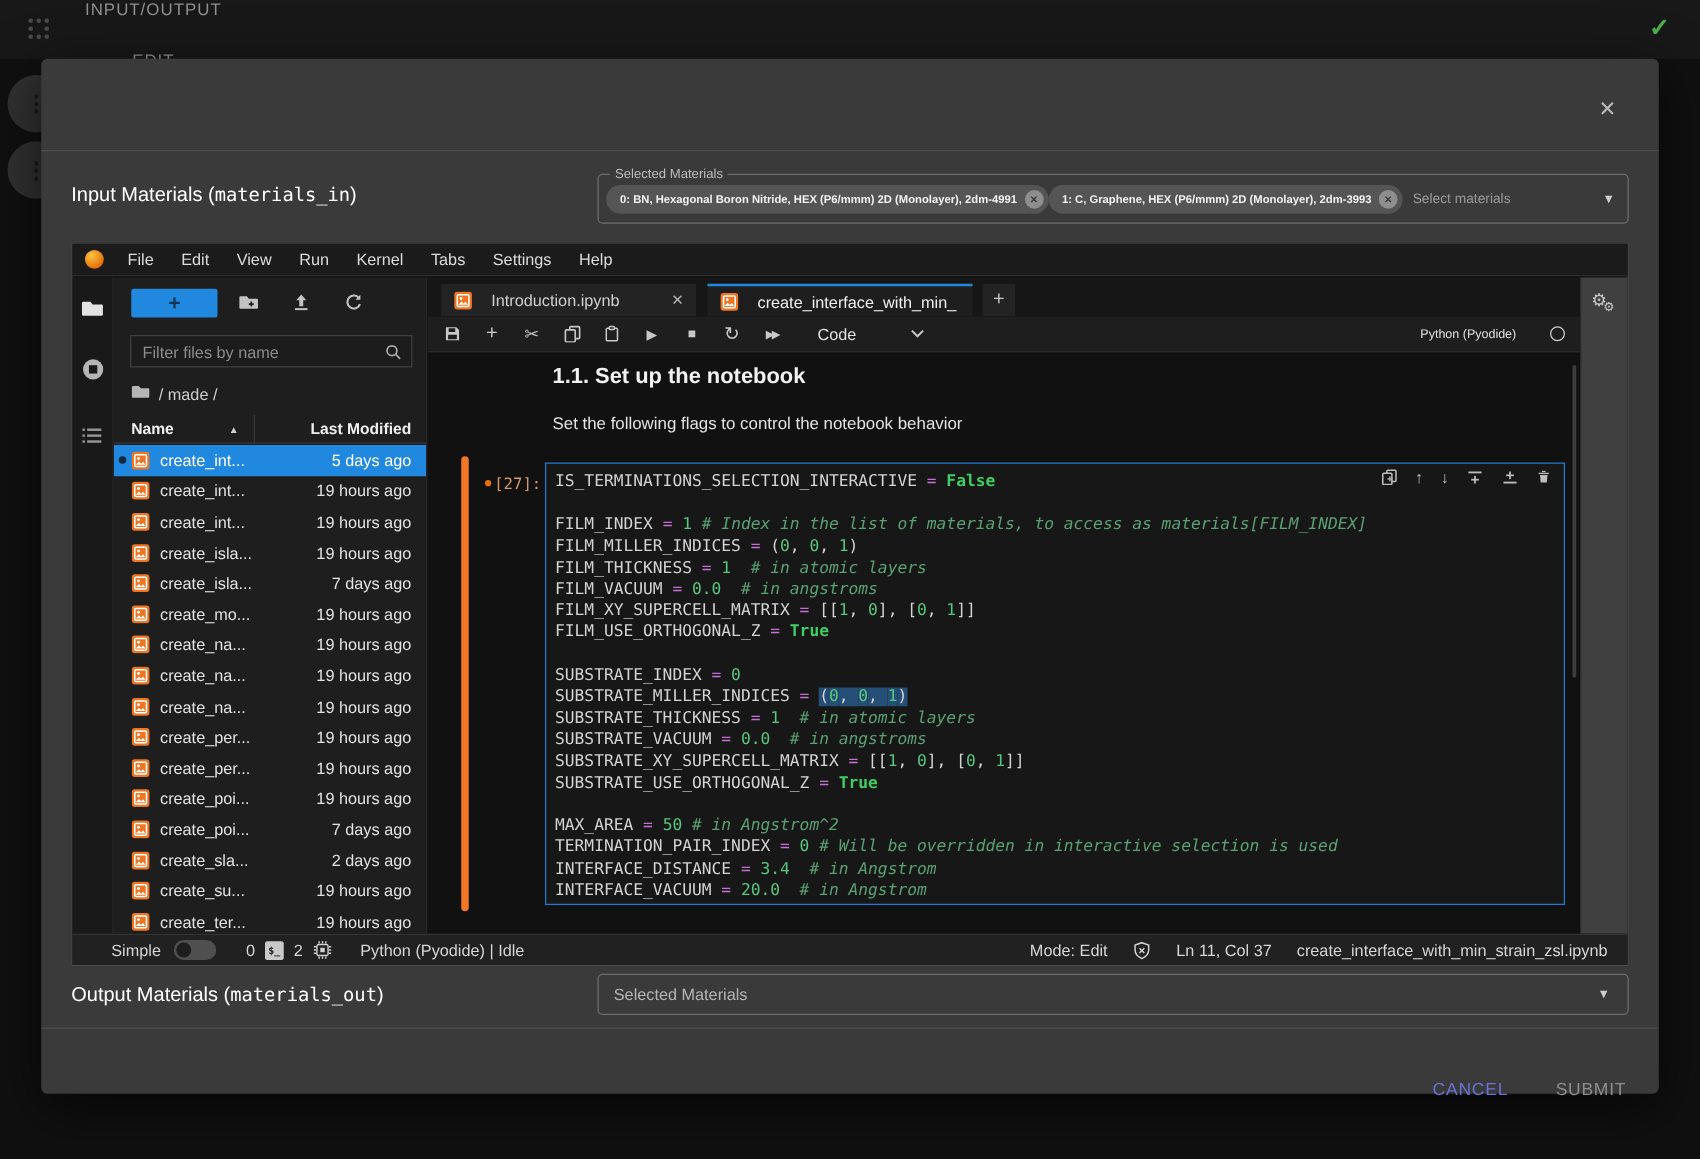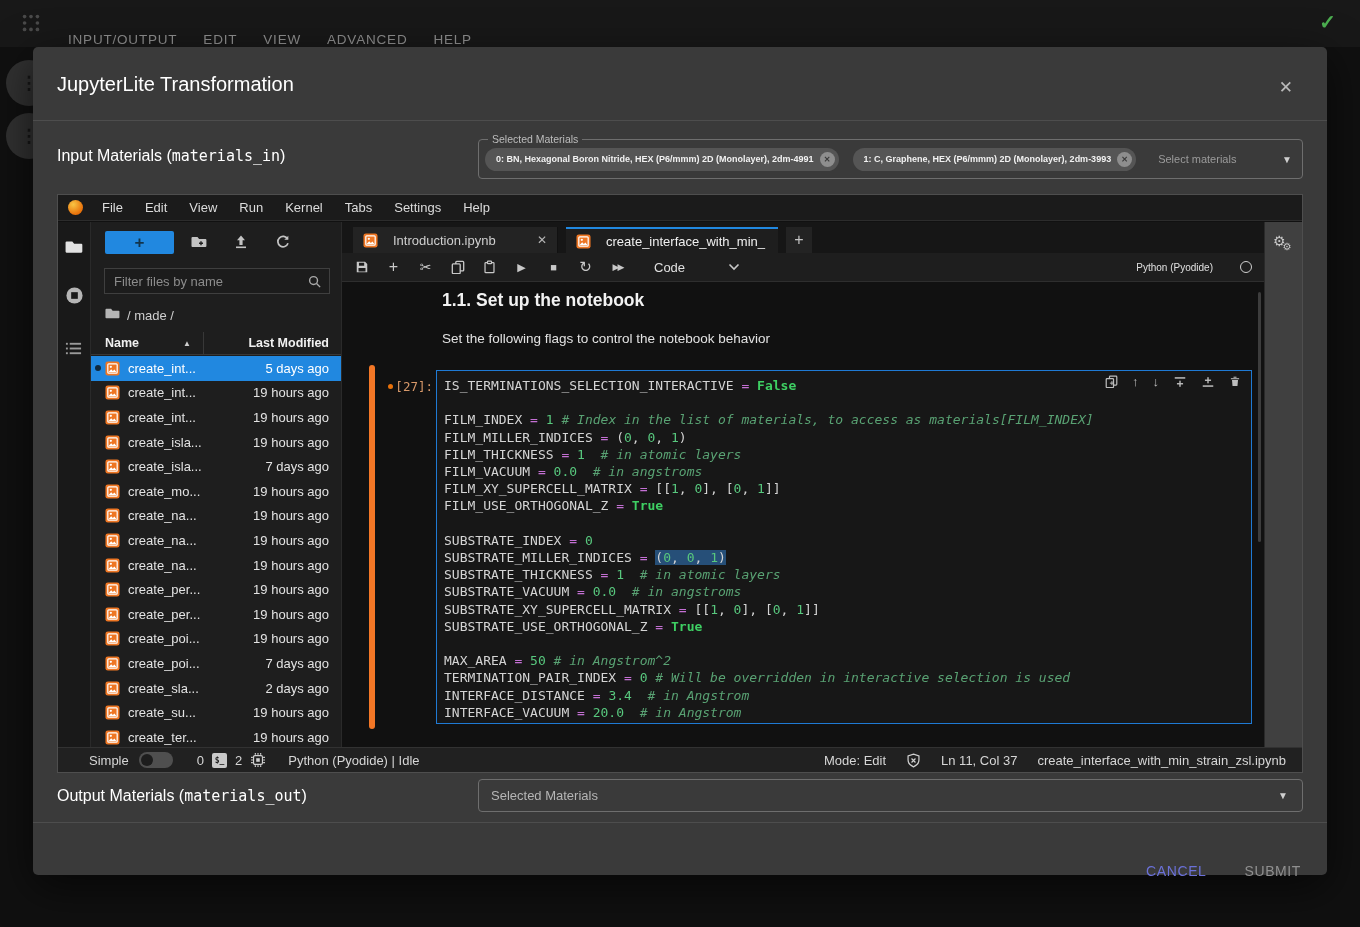--- a/index.html
+++ b/index.html
@@ -3,21 +3,21 @@
 <meta charset="utf-8">
 <style>
   * { margin:0; padding:0; box-sizing:border-box; }
   html,body { width:1360px; height:927px; overflow:hidden; background:#101010;
     font-family:"Liberation Sans", sans-serif; -webkit-font-smoothing:antialiased; }
   .mono { font-family:"DejaVu Sans Mono", monospace; }
 
   
   .topbar { position:absolute; left:0; top:0; width:1360px; height:47px; background:#181818; }
   .app-grid { position:absolute; left:20px; top:12px; width:22px; height:22px; }
-  .top-menu { position:absolute; left:68px; top:0; height:47px; display:flex; align-items:flex-end; gap:26px; }
+  .top-menu { position:absolute; left:68px; top:0; height:47px; display:flex; align-items:center; gap:26px;flex-direction:column; }
   .top-menu-item { color:#8f8f8f; font-size:13.5px; letter-spacing:0.8px; cursor:pointer; }
   .top-check { position:absolute; right:24px; top:10px; color:#4caf50; font-size:20px; font-weight:bold; }
 
   
   .bg-circle { position:absolute; left:6px; width:46px; height:46px; border-radius:50%;
     background:#313131; color:#161616; font-size:18px; font-weight:bold;
     display:flex; align-items:center; justify-content:center; z-index:1; }
   .bg-circle.c1 { top:60px; } .bg-circle.c2 { top:113px; }
 
   
@@ -30,21 +30,21 @@
   .io-label { position:absolute; left:24px; color:#fff; font-size:16px; }
   .io-label .mono { font-size:15px; }
   .input-label { top:100px; } .output-label { top:740px; }
 
   
   .mat-fieldset { position:absolute; left:445px; top:92px; width:825px; height:40px;
     border:1px solid #6e6e6e; border-radius:4px; }
   .mat-legend { position:absolute; left:9px; top:-6px; background:#3a3a3a; padding:0 4px;
     font-size:10.5px; color:#bdbdbd; line-height:11px; }
   .mat-row { position:absolute; left:6px; right:10px; top:0; bottom:0;
-    display:flex; align-items:center; gap:14px; }
+    display:flex; align-items:center; }
   .chip { height:23px; background:#555555; border-radius:12px; display:flex; align-items:center;
     gap:6px; padding:0 4px 0 11px; cursor:pointer; flex:none; }
   .chip-label { color:#f2f2f2; font-size:9px; font-weight:bold; white-space:nowrap; }
   .chip-remove { width:15px; height:15px; border-radius:50%; background:#8e8e8e; color:#3a3a3a;
     font-size:8px; font-weight:bold; display:flex; align-items:center; justify-content:center; }
   .mat-placeholder { color:#9b9b9b; font-size:11px; margin-left:8px; }
   .dd-arrow { margin-left:auto; color:#cfcfcf; font-size:10px; }
 
   
   .out-box { position:absolute; left:445px; top:732px; width:825px; height:33px;
@@ -199,21 +199,20 @@
 
 <div class="bg-circle c1">
     <span>⋮</span>
   </div>
 <div class="bg-circle c2">
     <span>⋮</span>
   </div>
 
 <div class="dialog">
   <div class="dialog-header">
-    <div class="dialog-title">JupyterLite Transformation</div>
     <div class="dialog-close">✕</div>
   </div>
 
   <div class="io-label input-label"><span>Input Materials (</span><span class="mono">materials_in</span><span>)</span></div>
 
   <div class="mat-fieldset">
     <span class="mat-legend">Selected Materials</span>
     <div class="mat-row">
         <div class="chip">
           <span class="chip-label">0: BN, Hexagonal Boron Nitride, HEX (P6/mmm) 2D (Monolayer), 2dm-4991</span>

